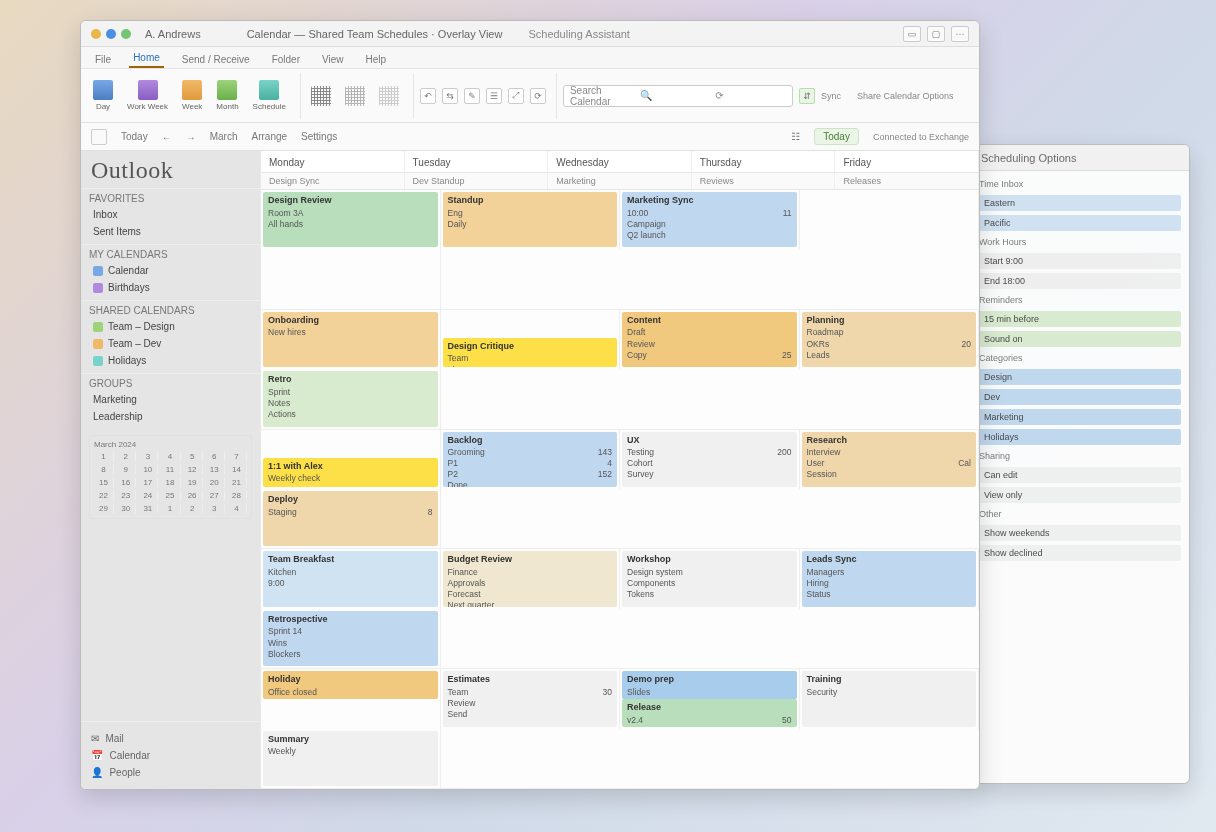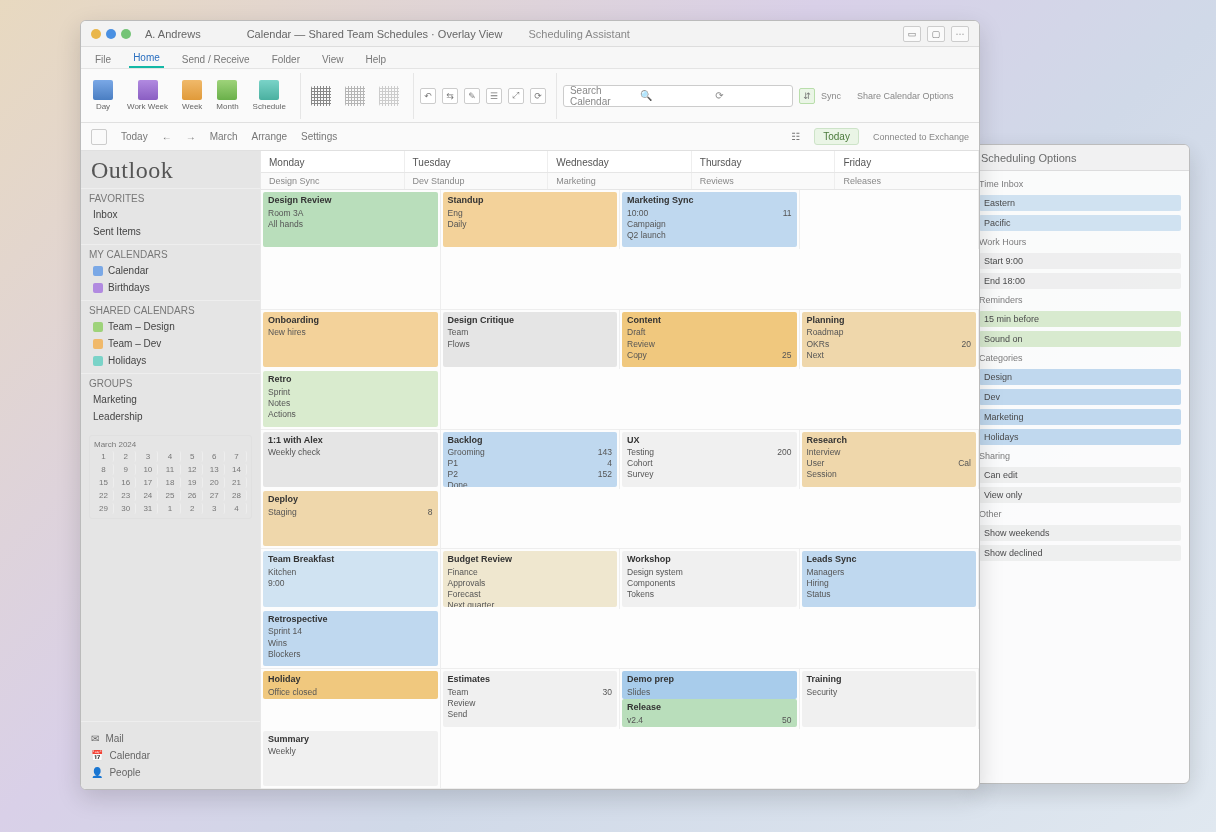--- a/index.html
+++ b/index.html
@@ -63,21 +63,21 @@
   .cal-head { display: grid; grid-template-columns: repeat(5, 1fr); background: #fff; border-bottom: 1px solid #e6e6e6; }
   .cal-head div { padding: 6px 8px 4px; font-size: 10px; color: #555; border-right: 1px solid #eee; }
   .cal-sub { display: grid; grid-template-columns: repeat(5, 1fr); background: #fafafa; border-bottom: 1px solid #e6e6e6; }
   .cal-sub div { padding: 3px 8px; font-size: 9px; color: #888; border-right: 1px solid #eee; }
   .cal-rows { flex: 1; display: flex; flex-direction: column; }
   .cal-row { flex: 1; display: grid; grid-template-columns: repeat(4, 1fr); border-bottom: 1px solid #eee; }
   .cell { border-right: 1px solid #eee; position: relative; }
   .evt { position: absolute; left: 2px; right: 2px; top: 2px; bottom: 2px; border-radius: 2px; padding: 3px 5px; font-size: 8.5px; line-height: 1.3; overflow: hidden; }
   .evt .t { font-weight: 600; color: #333; font-size: 9px; margin-bottom: 1px; }
   .evt .l { display: flex; justify-content: space-between; color: #555; }
-  .c-green1 { background: #e5e5e5; } .c-green2 { background: #b9debb; } .c-green3 { background: #d9ebce; }
+  .c-green1 { background: #fde047; margin-top: 26px; } .c-green2 { background: #b9debb; } .c-green3 { background: #d9ebce; }
   .c-orange1{ background: #f3d29a; } .c-orange2{ background: #f0c87e; } .c-orange3{ background: #efd7ab; }
   .c-blue1  { background: #bfd8ef; } .c-blue2  { background: #a8cceb; } .c-blue3  { background: #d0e3f2; }
   .c-gray   { background: #f0f0f0; } .c-beige  { background: #efe7cf; }
   .half-top { bottom: 50%; } .half-bot { top: 50%; }
 
   
   .panel-list { padding: 6px 8px; font-size: 9px; display: flex; flex-direction: column; gap: 4px; }
   .panel-list .ph { color: #777; font-size: 9px; padding: 2px 0; }
   .panel-block { padding: 3px 5px; border-radius: 2px; }
 
@@ -126,21 +126,21 @@
     <span class="title-text" style="margin-left:40px">Calendar — Shared Team Schedules · Overlay View</span>
     <span class="title-text" style="margin-left:20px;color:#888">Scheduling Assistant</span>
     <div class="title-spacer"></div>
     <div class="title-btn">▭</div>
     <div class="title-btn">▢</div>
     <div class="title-btn">⋯</div>
   </div>
 
   <div class="ribbon-tabs">
     <span>File</span>
-    <span style="border-bottom:2px solid #14b8a6;color:#2a6fc0">Home</span>
+    <span style="border-bottom:2px solid #a16207;color:#2a6fc0">Home</span>
     <span>Send / Receive</span>
     <span>Folder</span>
     <span>View</span>
     <span>Help</span>
   </div>
 
   <div class="ribbon">
     <div class="rb-group">
       <div class="rb-btn">
           <div class="rb-ico sw-blue"></div>
@@ -426,21 +426,21 @@
                 <div class="t">Planning</div>
                 <div class="l">
                   <span>Roadmap</span>
                   <span></span>
                 </div>
                 <div class="l">
                   <span>OKRs</span>
                   <span>20</span>
                 </div>
                 <div class="l">
-                  <span>Next</span>
+                  <span>Leads</span>
                   <span></span>
                 </div>
               </div>
             </div>
             <div class="cell">
               <div class="evt c-green3 ">
                 <div class="t">Retro</div>
                 <div class="l">
                   <span>Sprint</span>
                   <span></span>

